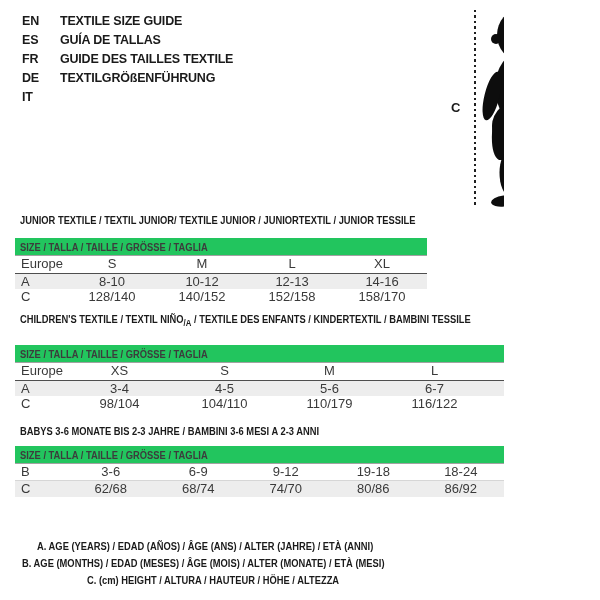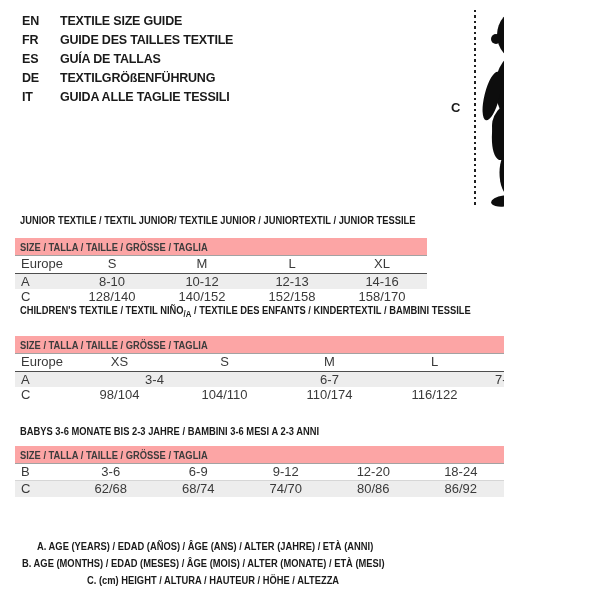--- a/index.html
+++ b/index.html
@@ -12,28 +12,28 @@
   .lang-row{display:flex;line-height:19px;font-size:12.5px;font-weight:700;letter-spacing:-0.2px;}
   .lang-code{width:38px;}
   
   .measure-line{position:absolute;left:474px;top:10px;width:2px;height:198px;
     background:repeating-linear-gradient(to bottom,#1f1f1f 0 2.5px,transparent 2.5px 5.5px);}
   .measure-label{position:absolute;left:451px;top:100px;font-size:13px;font-weight:700;}
   .baby{position:absolute;left:479px;top:8px;}
   
   .tbl{position:absolute;left:15px;}
   .t1{top:213px;width:412px;}
-  .t2{top:303px;width:577px;}
+  .t2{top:312px;width:577px;}
   .t3{top:424px;width:577px;}
   .tbl-title{margin:0 0 0 5px;font-size:11px;font-weight:700;line-height:14px;white-space:nowrap;}
   .cond{display:inline-block;transform:scaleX(0.85);transform-origin:0 50%;white-space:nowrap;}
   .t1 .size-bar{margin-top:11px;}
   .t2 .size-bar{margin-top:15px;}
   .t3 .size-bar{margin-top:8px;}
-  .size-bar{height:18px;line-height:18px;background:#fca5a5;border-bottom:1px solid #a2a2a2;
+  .size-bar{height:18px;line-height:18px;background:#22c55e;border-bottom:1px solid #a2a2a2;
     padding-left:5px;font-size:11px;font-weight:600;color:#3c3c3c;box-sizing:border-box;}
   .row{display:flex;align-items:flex-start;font-size:13px;color:#3a3a3a;}
   .row.europe{height:17px;border-bottom:1px solid #4e4e4e;}
   .row.data{height:15px;}
   .row.tall{height:16px;}
   .row.shade{background:#ededed;}
   .row.sep{border-bottom:1px solid #d6d6d6;}
   .lbl{width:52px;padding-left:6px;box-sizing:border-box;}
   .cell{flex:1;text-align:center;}
   
@@ -44,34 +44,33 @@
 <body>
 
 <div class="page">
 
   <div class="lang-list">
     <div class="lang-row">
       <span class="lang-code">EN</span>
       <span class="lang-label">TEXTILE SIZE GUIDE</span>
     </div>
     <div class="lang-row">
+      <span class="lang-code">ES</span>
+      <span class="lang-label">GUÍA DE TALLAS</span>
+    </div>
+    <div class="lang-row">
       <span class="lang-code">FR</span>
       <span class="lang-label">GUIDE DES TAILLES TEXTILE</span>
-    </div>
-    <div class="lang-row">
-      <span class="lang-code">ES</span>
-      <span class="lang-label">GUÍA DE TALLAS</span>
     </div>
     <div class="lang-row">
       <span class="lang-code">DE</span>
       <span class="lang-label">TEXTILGRÖßENFÜHRUNG</span>
     </div>
     <div class="lang-row">
       <span class="lang-code">IT</span>
-      <span class="lang-label">GUIDA ALLE TAGLIE TESSILI</span>
     </div>
   </div>
 
   <div class="measure-line"></div>
   <div class="measure-label">C</div>
   <svg class="baby" width="94" height="202" viewBox="0 0 94 202" xmlns="http://www.w3.org/2000/svg">
     <g fill="#0d0d0d">
       <ellipse cx="40" cy="27" rx="22" ry="25"></ellipse>
       <circle cx="17" cy="31" r="5"></circle>
       <circle cx="63" cy="31" r="5"></circle>
@@ -120,42 +119,44 @@
       <div class="lbl">Europe</div>
       <div class="cell">XS</div>
       <div class="cell">S</div>
       <div class="cell">M</div>
       <div class="cell">L</div>
       <div class="cell">XL</div>
     </div>
     <div class="row data shade">
       <div class="lbl">A</div>
       <div class="cell">3-4</div>
+      <div class="cell">4-5</div>
+      <div class="cell">5-6</div>
       <div class="cell">6-7</div>
       <div class="cell">7-8</div>
     </div>
     <div class="row data">
       <div class="lbl">C</div>
       <div class="cell">98/104</div>
       <div class="cell">104/110</div>
-      <div class="cell">110/174</div>
+      <div class="cell">110/179</div>
       <div class="cell">116/122</div>
       <div class="cell">122/128</div>
     </div>
   </section>
 
   <section class="tbl t3">
     <h2 class="tbl-title"><span class="cond">BABYS 3-6 MONATE BIS 2-3 JAHRE / BAMBINI 3-6 MESI A 2-3 ANNI</span></h2>
     <div class="size-bar"><span class="cond">SIZE / TALLA / TAILLE / GRÖSSE / TAGLIA</span></div>
     <div class="row tall sep">
       <div class="lbl">B</div>
       <div class="cell">3-6</div>
       <div class="cell">6-9</div>
       <div class="cell">9-12</div>
-      <div class="cell">12-20</div>
+      <div class="cell">19-18</div>
       <div class="cell">18-24</div>
       <div class="cell">24-36</div>
     </div>
     <div class="row tall shade">
       <div class="lbl">C</div>
       <div class="cell">62/68</div>
       <div class="cell">68/74</div>
       <div class="cell">74/70</div>
       <div class="cell">80/86</div>
       <div class="cell">86/92</div>

